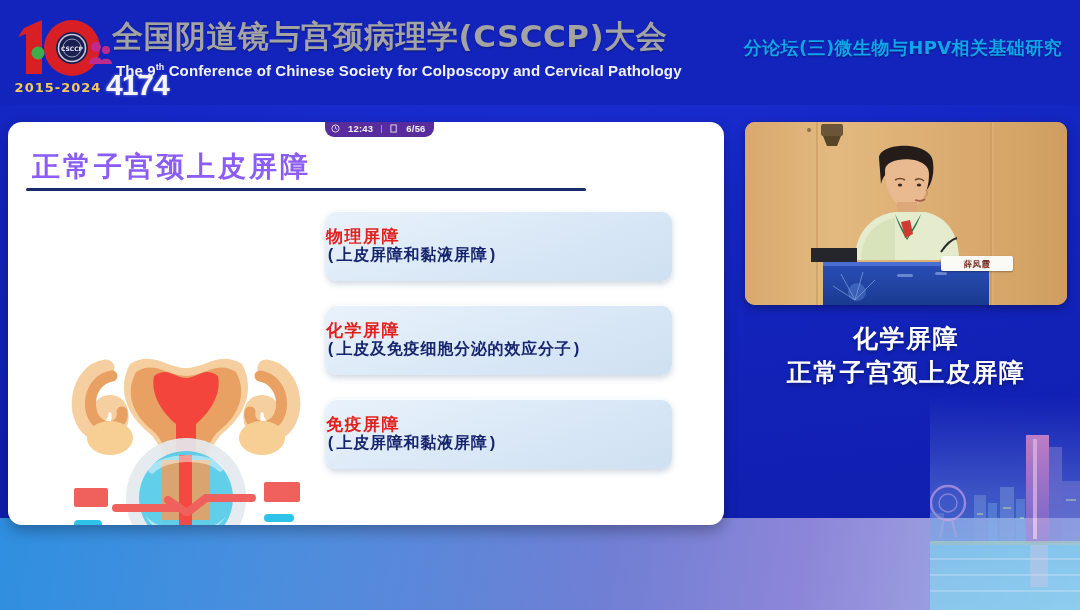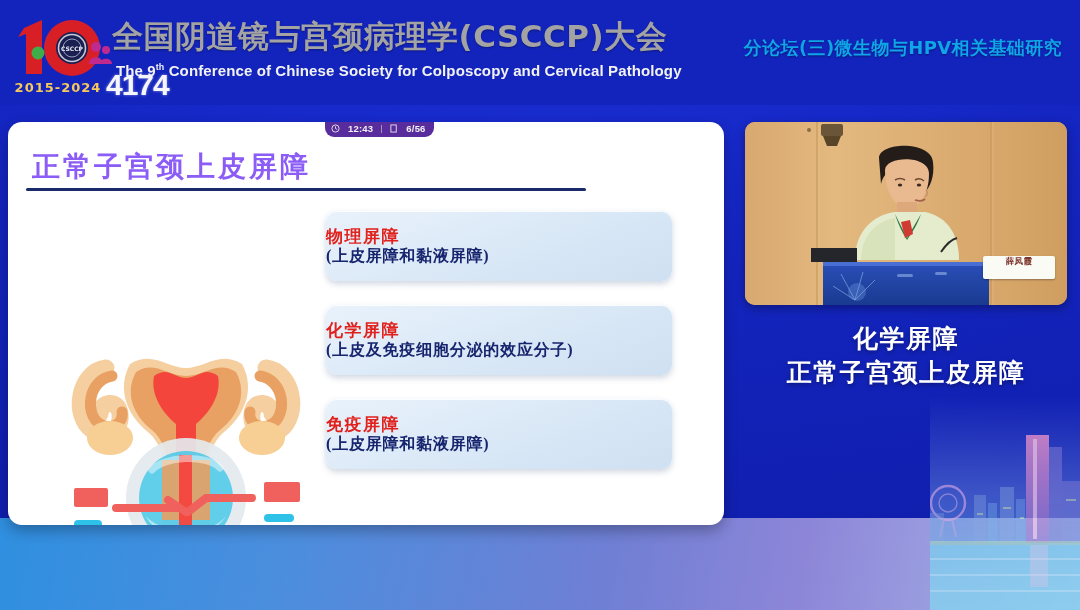--- a/index.html
+++ b/index.html
@@ -137,46 +137,45 @@
   #cbox-2{ top:277px; }
   .cbox-head{
     font-family:"DejaVu Serif", serif;
     font-weight:bold;
     font-size:17px;
     color:#e1211c;
     letter-spacing:1.5px;
     line-height:1.15;
   }
   .cbox-sub{
-    font-family:Liberation Serif, serif;
+    font-family:Liberation Mono, monospace;
     font-weight:bold;
     font-size:16px;
     color:#17246e;
     letter-spacing:.8px;
     line-height:1.15;
     white-space:nowrap;
   }
 
   
   #video-panel{
     position:absolute; left:745px; top:122px; width:322px; height:183px;
     border-radius:10px;
     overflow:hidden;
     box-shadow:0 3px 10px rgba(0,0,0,.35);
     background:#d9ab71;
   }
   #video-svg{ display:block; width:100%; height:100%; }
   #name-plate{
     position:absolute; left:196px; top:134px;
-    width:72px; height:23px;
+    width:72px; height:15px;
     background:#fbfbf6;
     border-radius:2px;
-    display:flex; align-items:flex-start; justify-content:center;
+    display:flex; align-items:flex-end; justify-content:center;
     box-shadow:0 1px 2px rgba(0,0,0,.3);
-    margin-left:42px;
   }
   #name-plate span{
     font-family:"DejaVu Sans", sans-serif;
     font-size:8.5px; font-weight:bold; color:#7a3128;
     letter-spacing:.3px;
   }
 
   
   #speaker-block{
     position:absolute; left:745px; top:322px; width:322px;

